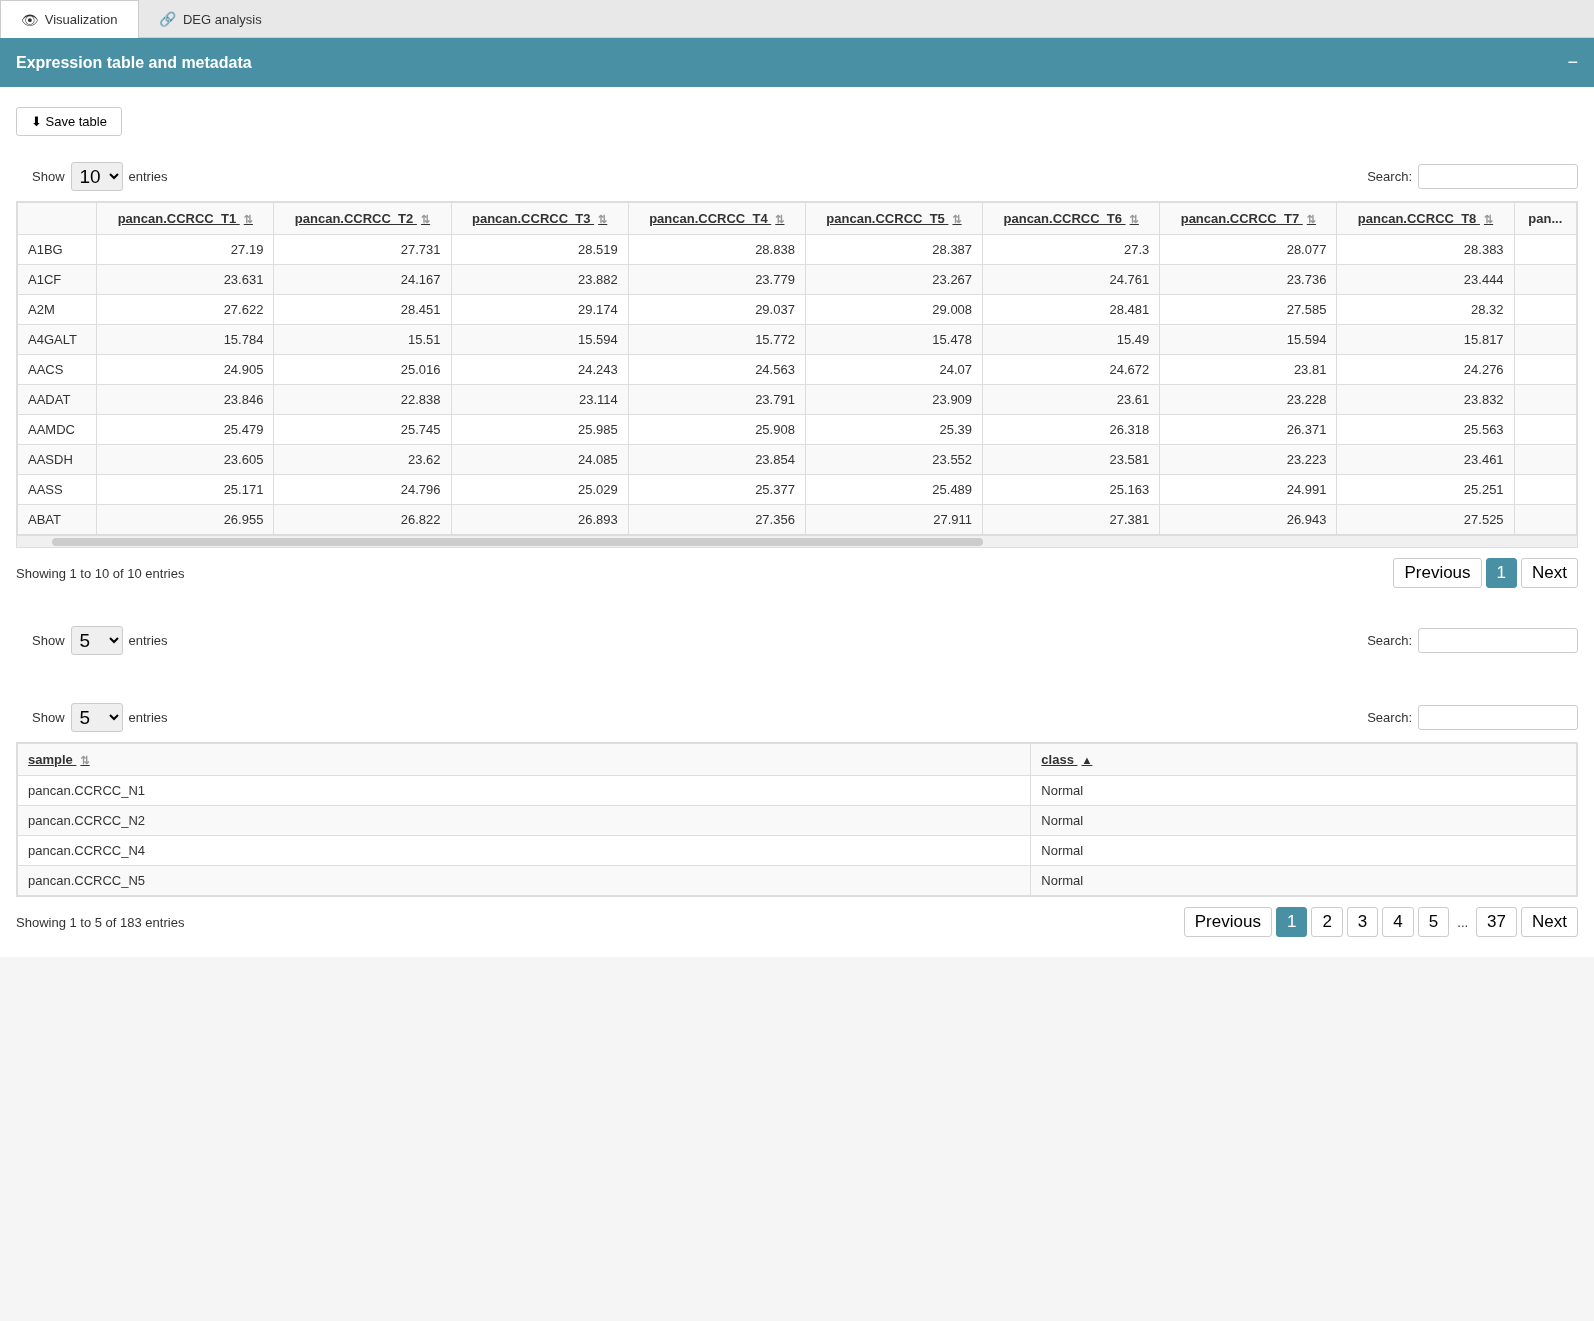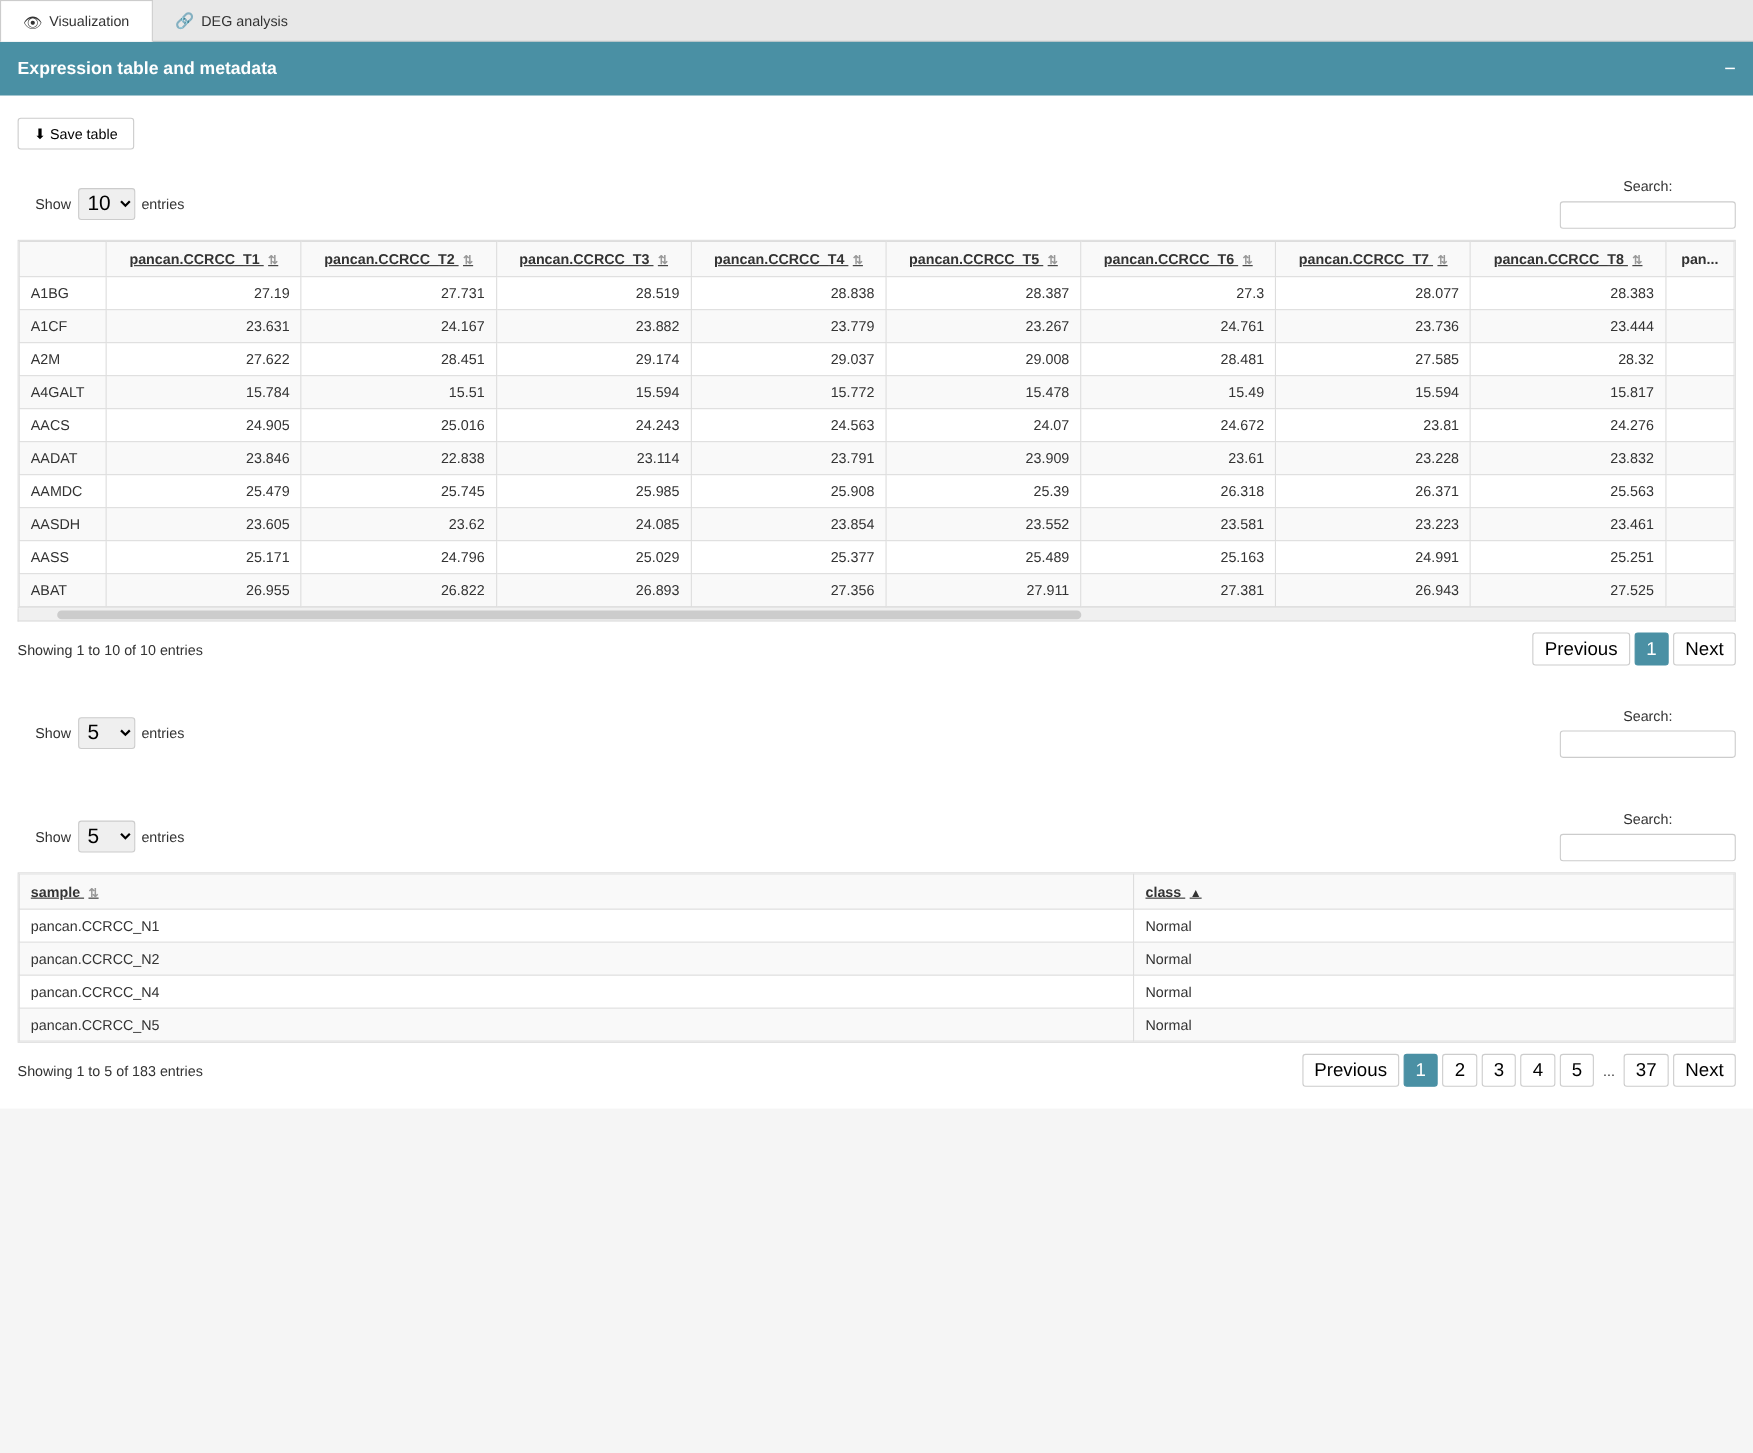--- a/index.html
+++ b/index.html
@@ -74,21 +74,21 @@
     .show-entries {
       display: flex; align-items: center; gap: 6px;
     }
     .show-entries select {
       border: 1px solid #ccc;
       padding: 2px 4px;
       font-size: 19px;
       border-radius: 3px;
     }
     .search-box {
-      display: flex; align-items: center; gap: 6px; flex-direction: column;
+      display: flex; align-items: center; gap: 6px;
     }
     .search-box input {
       border: 1px solid #ccc;
       padding: 4px 6px;
       font-size: 13px;
       width: 160px;
       border-radius: 3px;
     }
 
     

